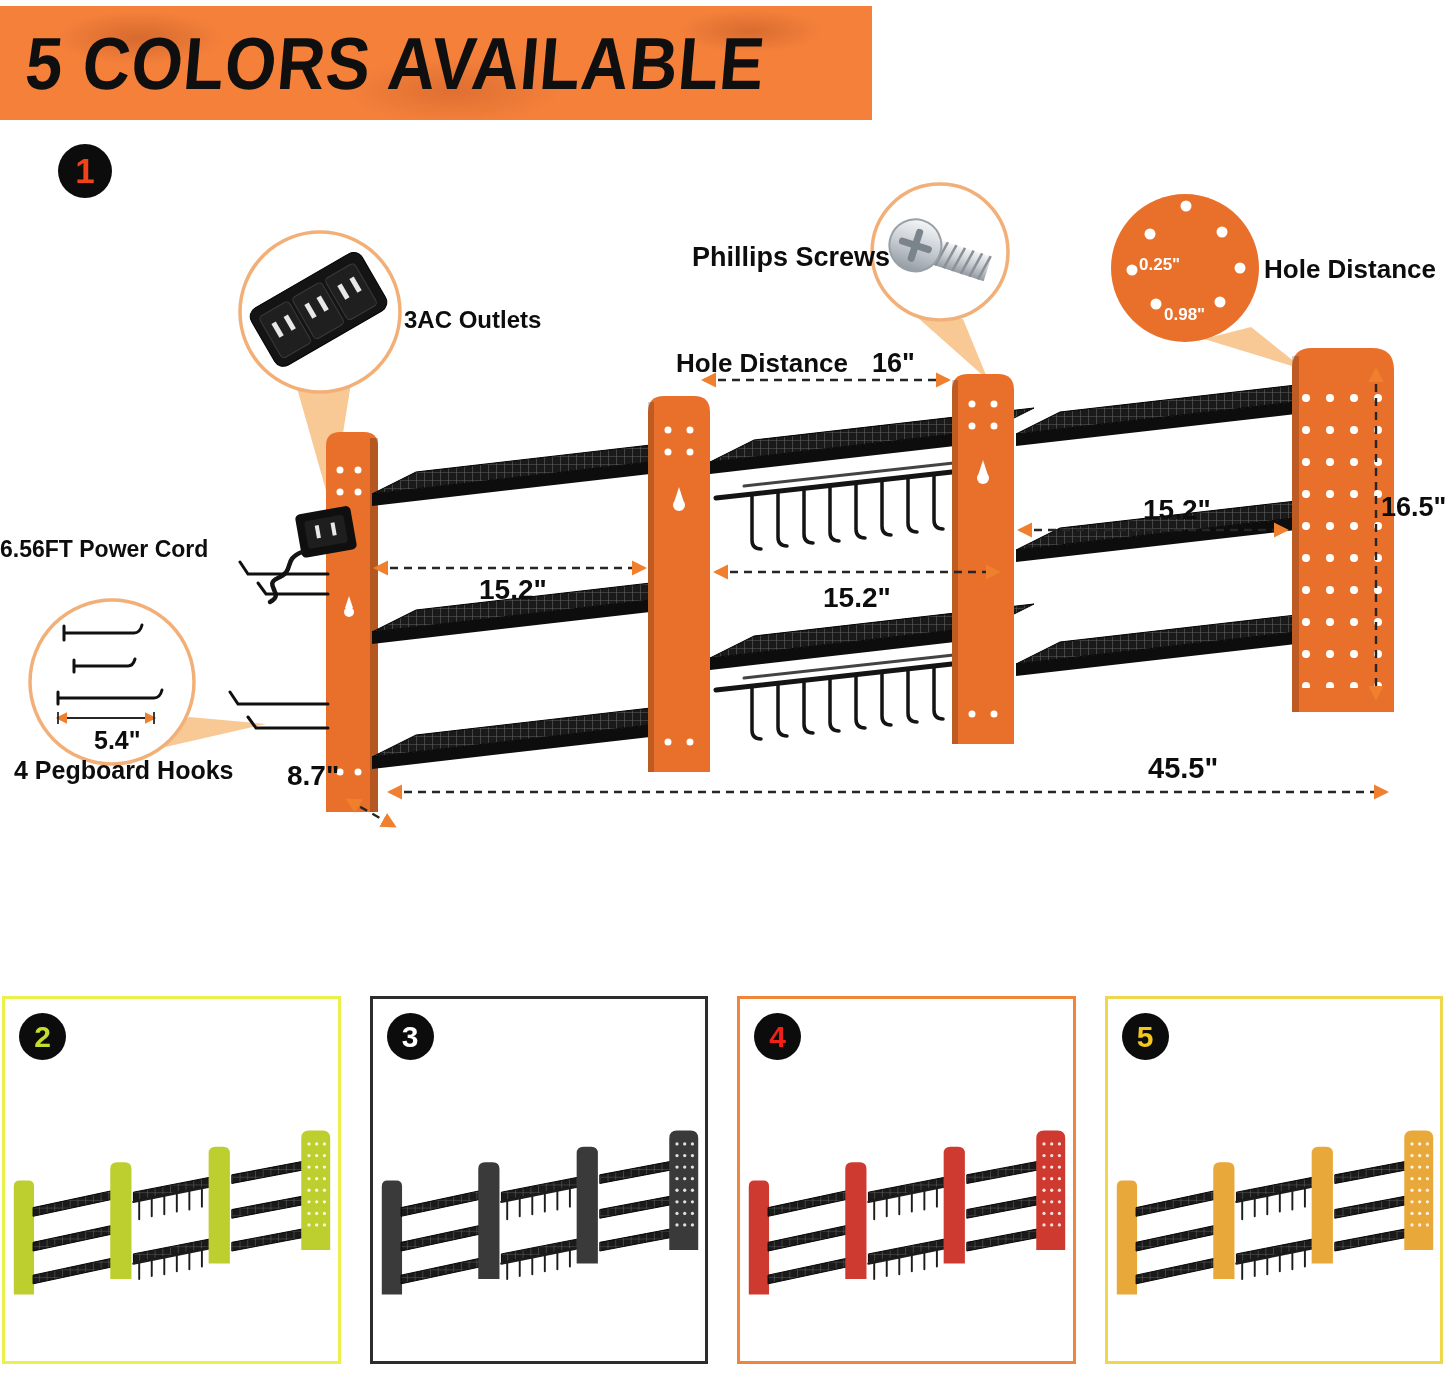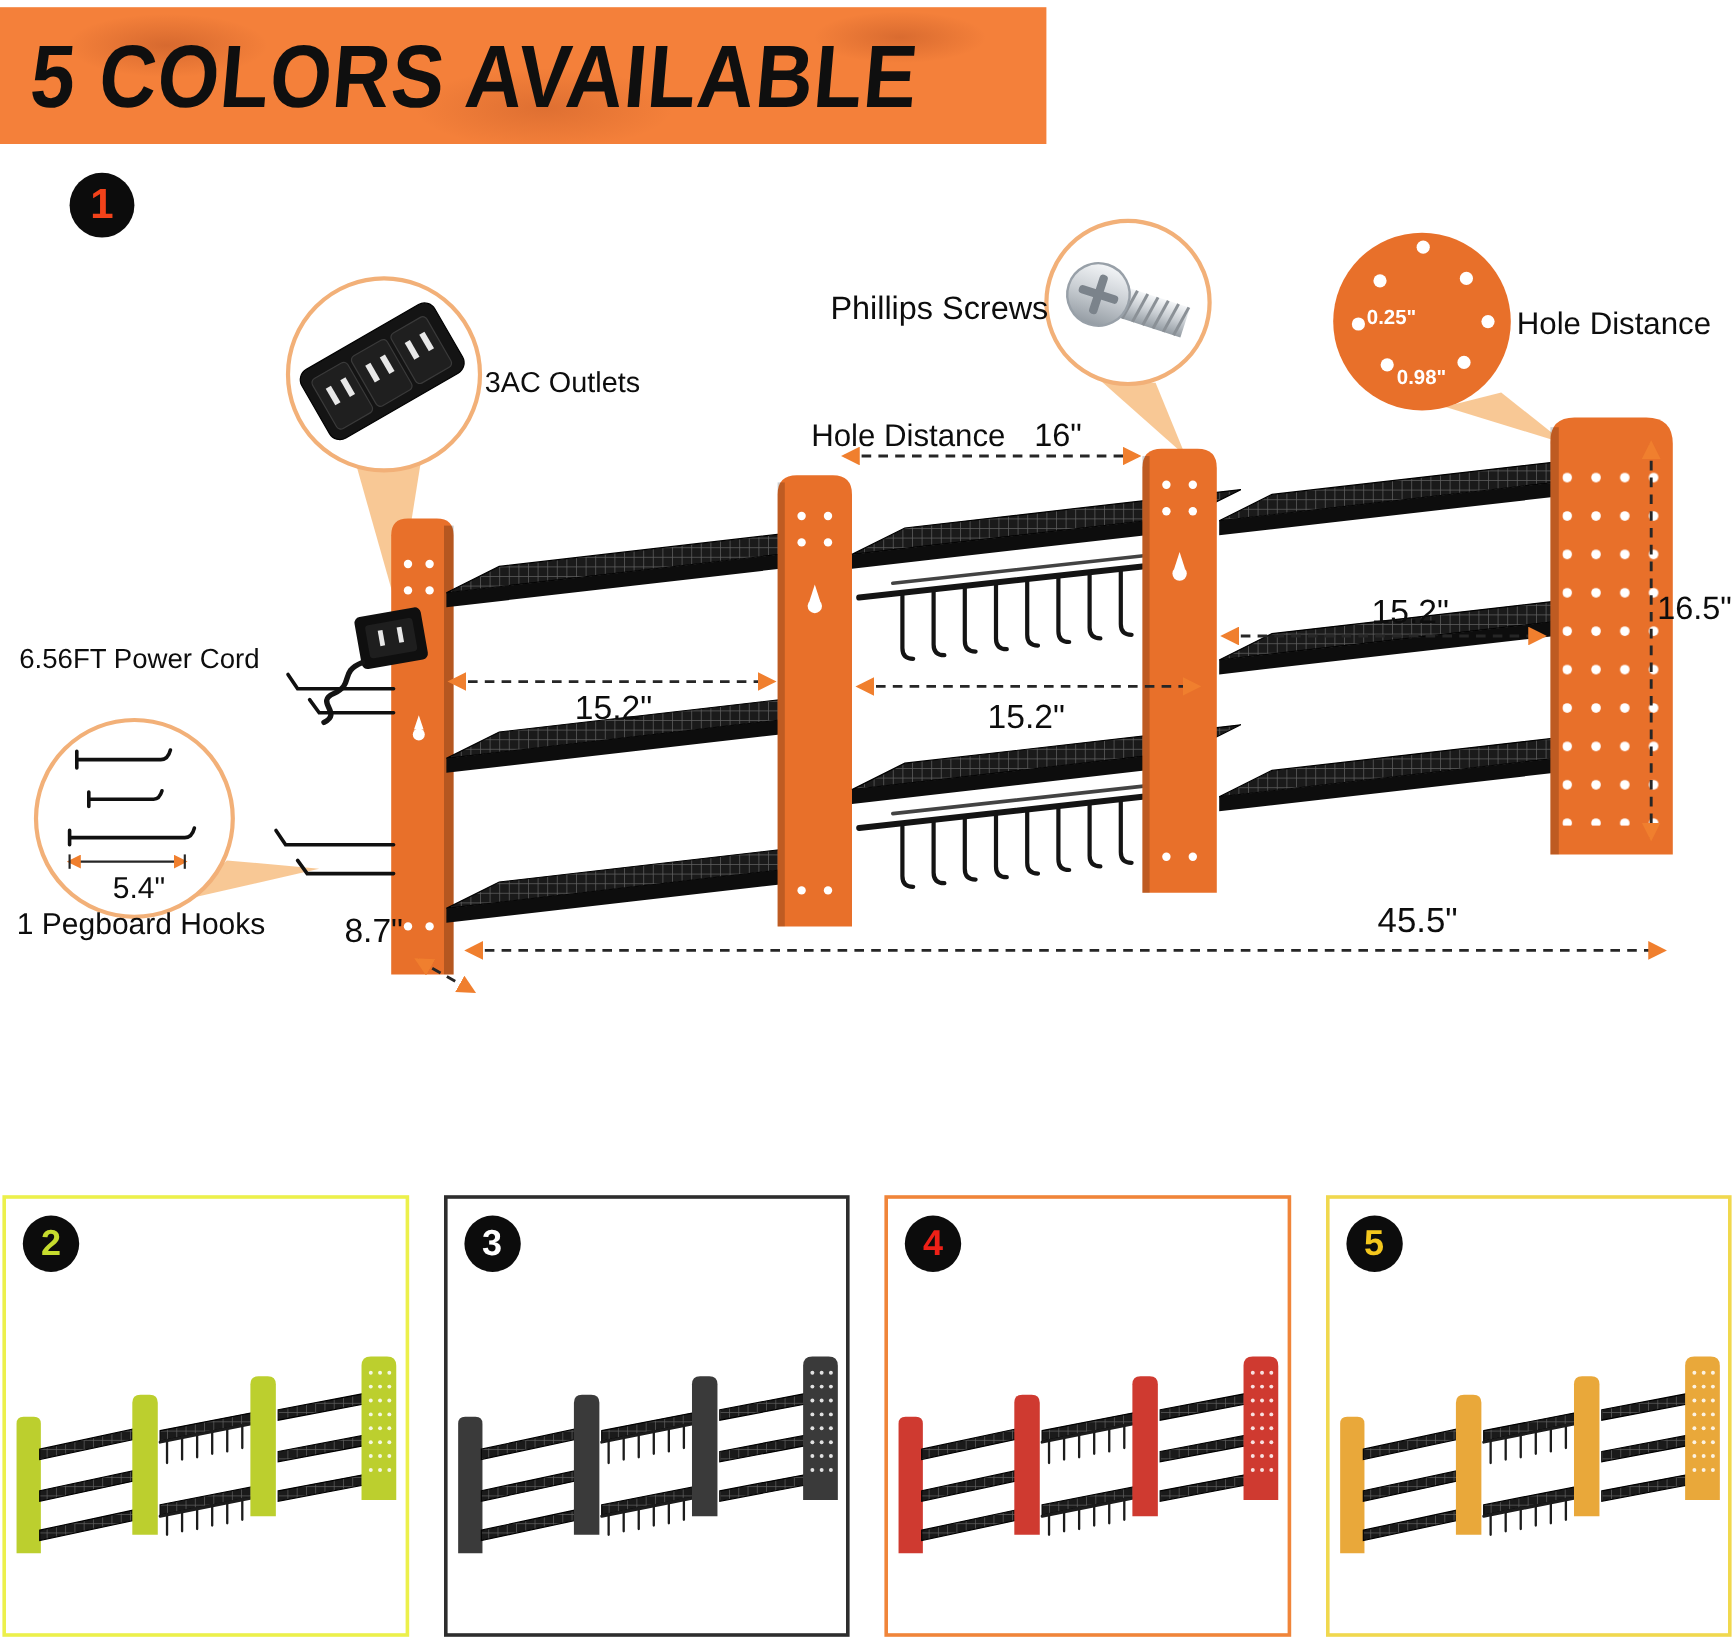--- a/index.html
+++ b/index.html
@@ -27,21 +27,21 @@
   .diagram { position:absolute; left:0; top:0; width:1445px; height:975px; }
   .scene { position:absolute; left:0; top:0; }
   .shelf { fill:url(#mesh); stroke:#000; stroke-width:1; }
   .shelfface { fill:#0d0d0d; }
   .wire { stroke:#101010; stroke-width:3; fill:none; stroke-linecap:round; }
   .dim  { stroke:#262626; stroke-width:2.4; stroke-dasharray:8 6; fill:none;
           marker-start:url(#ah); marker-end:url(#ah); }
   .ring { fill:#ffffff; stroke:var(--ring,#f2b078); stroke-width:3.5; }
   .pointer { fill:#f8c58f; opacity:.95; }
 
-  .lbl { position:absolute; font-weight:400; color:#0d0d0d; white-space:nowrap; }
+  .lbl { position:absolute; font-weight:700; color:#0d0d0d; white-space:nowrap; }
   .lbl.white { color:#fff; font-weight:700; }
   .dimtop { display:flex; gap:24px; align-items:baseline; }
 
   
   .variants { position:absolute; left:2px; top:996px; width:1441px; height:368px;
               display:flex; gap:29px; }
   .card { position:relative; flex:1 1 0; background:#fff; border:3px solid #ccc; }
   .card .badge { position:absolute; left:14px; top:14px; width:47px; height:47px; font-size:30px; }
   .card .mini { position:absolute; left:3px; top:116px; width:328px; height:auto; }
 </style>
@@ -352,22 +352,22 @@
 
     <div class="lbl" style="left:479px; top:574px; font-size:28px;">15.2"</div>
     <div class="lbl" style="left:823px; top:582px; font-size:28px;">15.2"</div>
     <div class="lbl" style="left:1143px; top:494px; font-size:28px;">15.2"</div>
 
     <div class="lbl" style="left:1381px; top:492px; font-size:27px;">16.5"</div>
     <div class="lbl" style="left:1148px; top:752px; font-size:29px;">45.5"</div>
     <div class="lbl" style="left:287px; top:760px; font-size:28px;">8.7"</div>
     <div class="lbl" style="left:94px; top:726px; font-size:25px;">5.4"</div>
 
-    <div class="lbl" style="left:14px; top:756px; font-size:25px;">1 Pegboard Hooks</div>
-    <div class="lbl" style="left:16px; top:536px; font-size:23px;">6.56FT Power Cord</div>
+    <div class="lbl" style="left:14px; top:756px; font-size:25px;">4 Pegboard Hooks</div>
+    <div class="lbl" style="left:0; top:536px; font-size:23px;">6.56FT Power Cord</div>
   </section>
 
   <section class="variants">
 
     <div class="card" style="border-color: rgb(236, 240, 75);">
       <div class="badge" style="color: rgb(198, 220, 46);">
           <span>2</span>
         </div>
       <svg class="mini" viewBox="0 0 340 200" style="color: rgb(188, 207, 46);">
           <use href="#minirack"></use>

